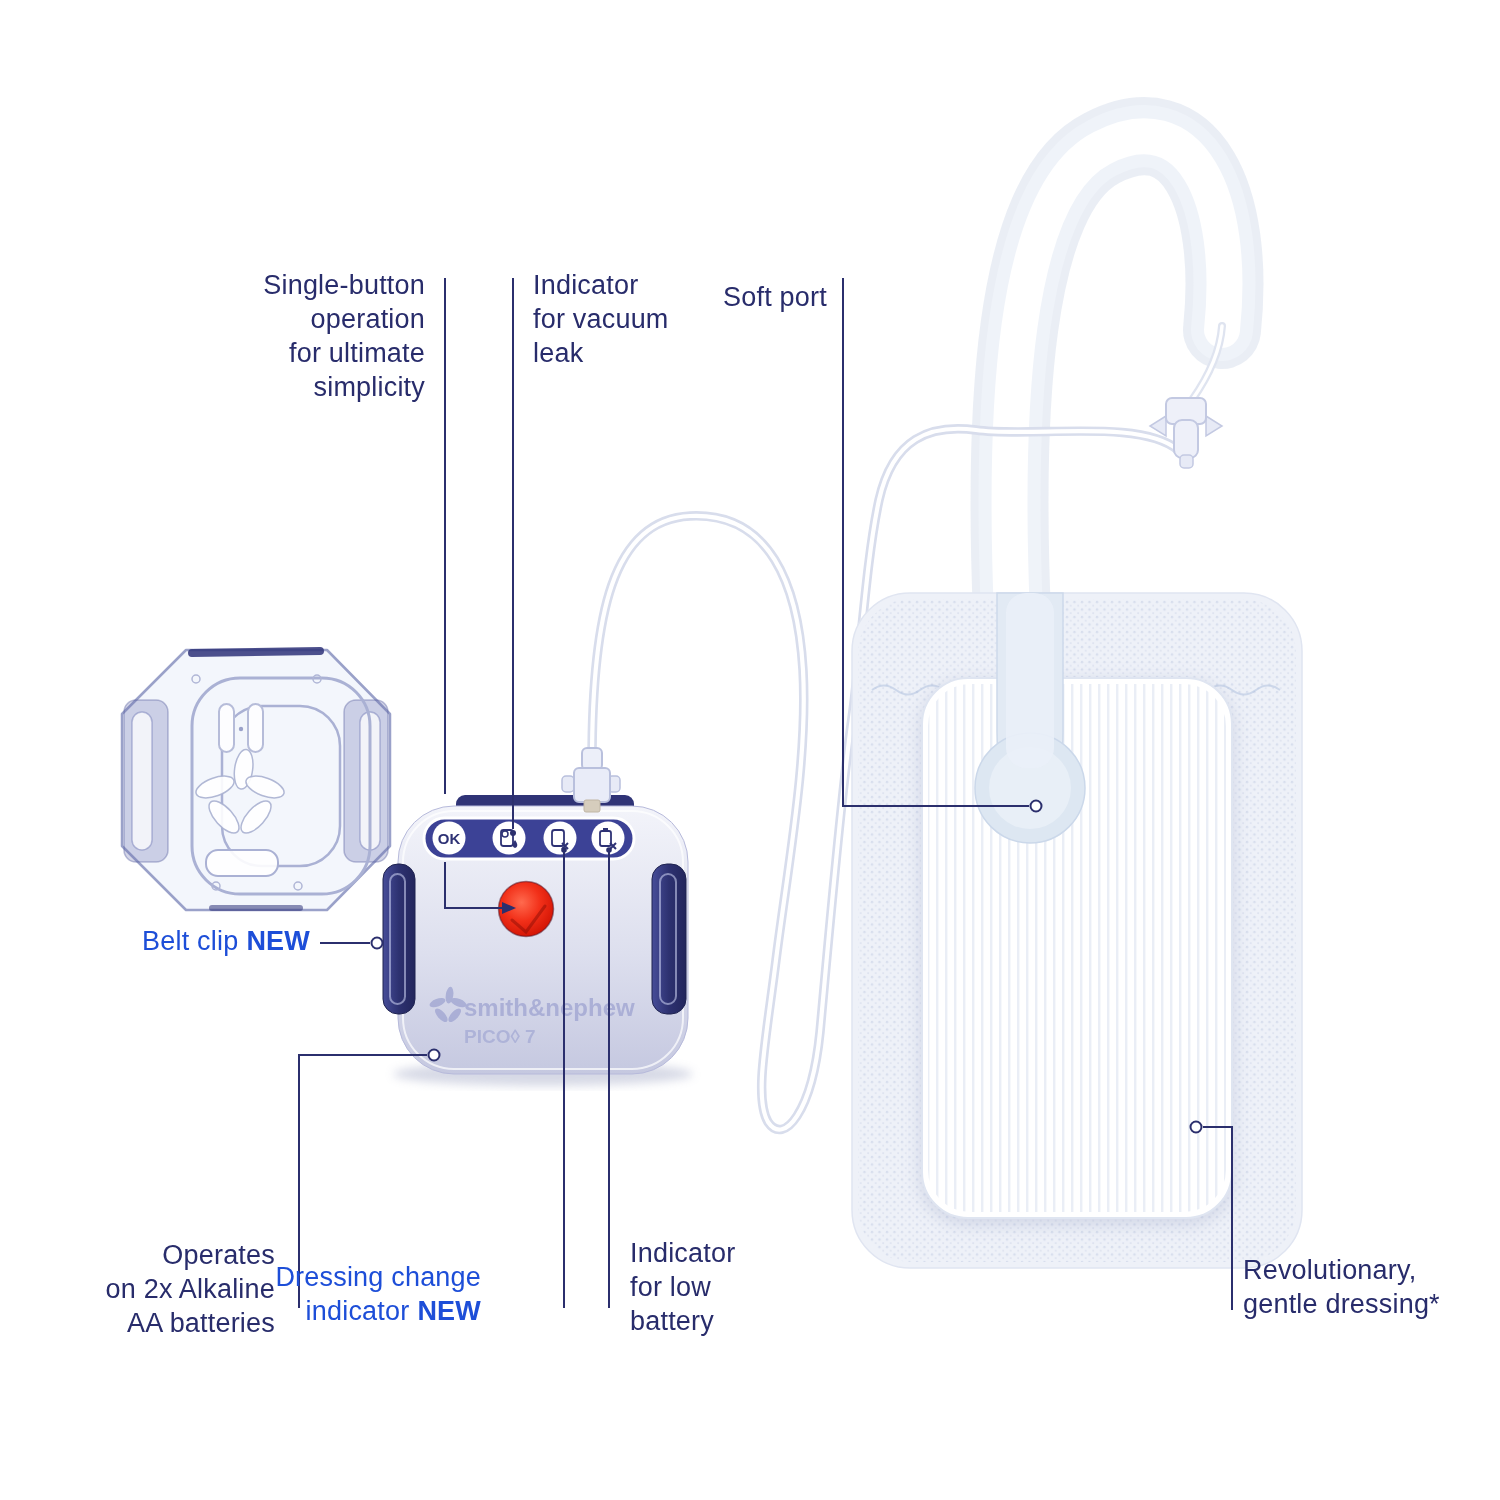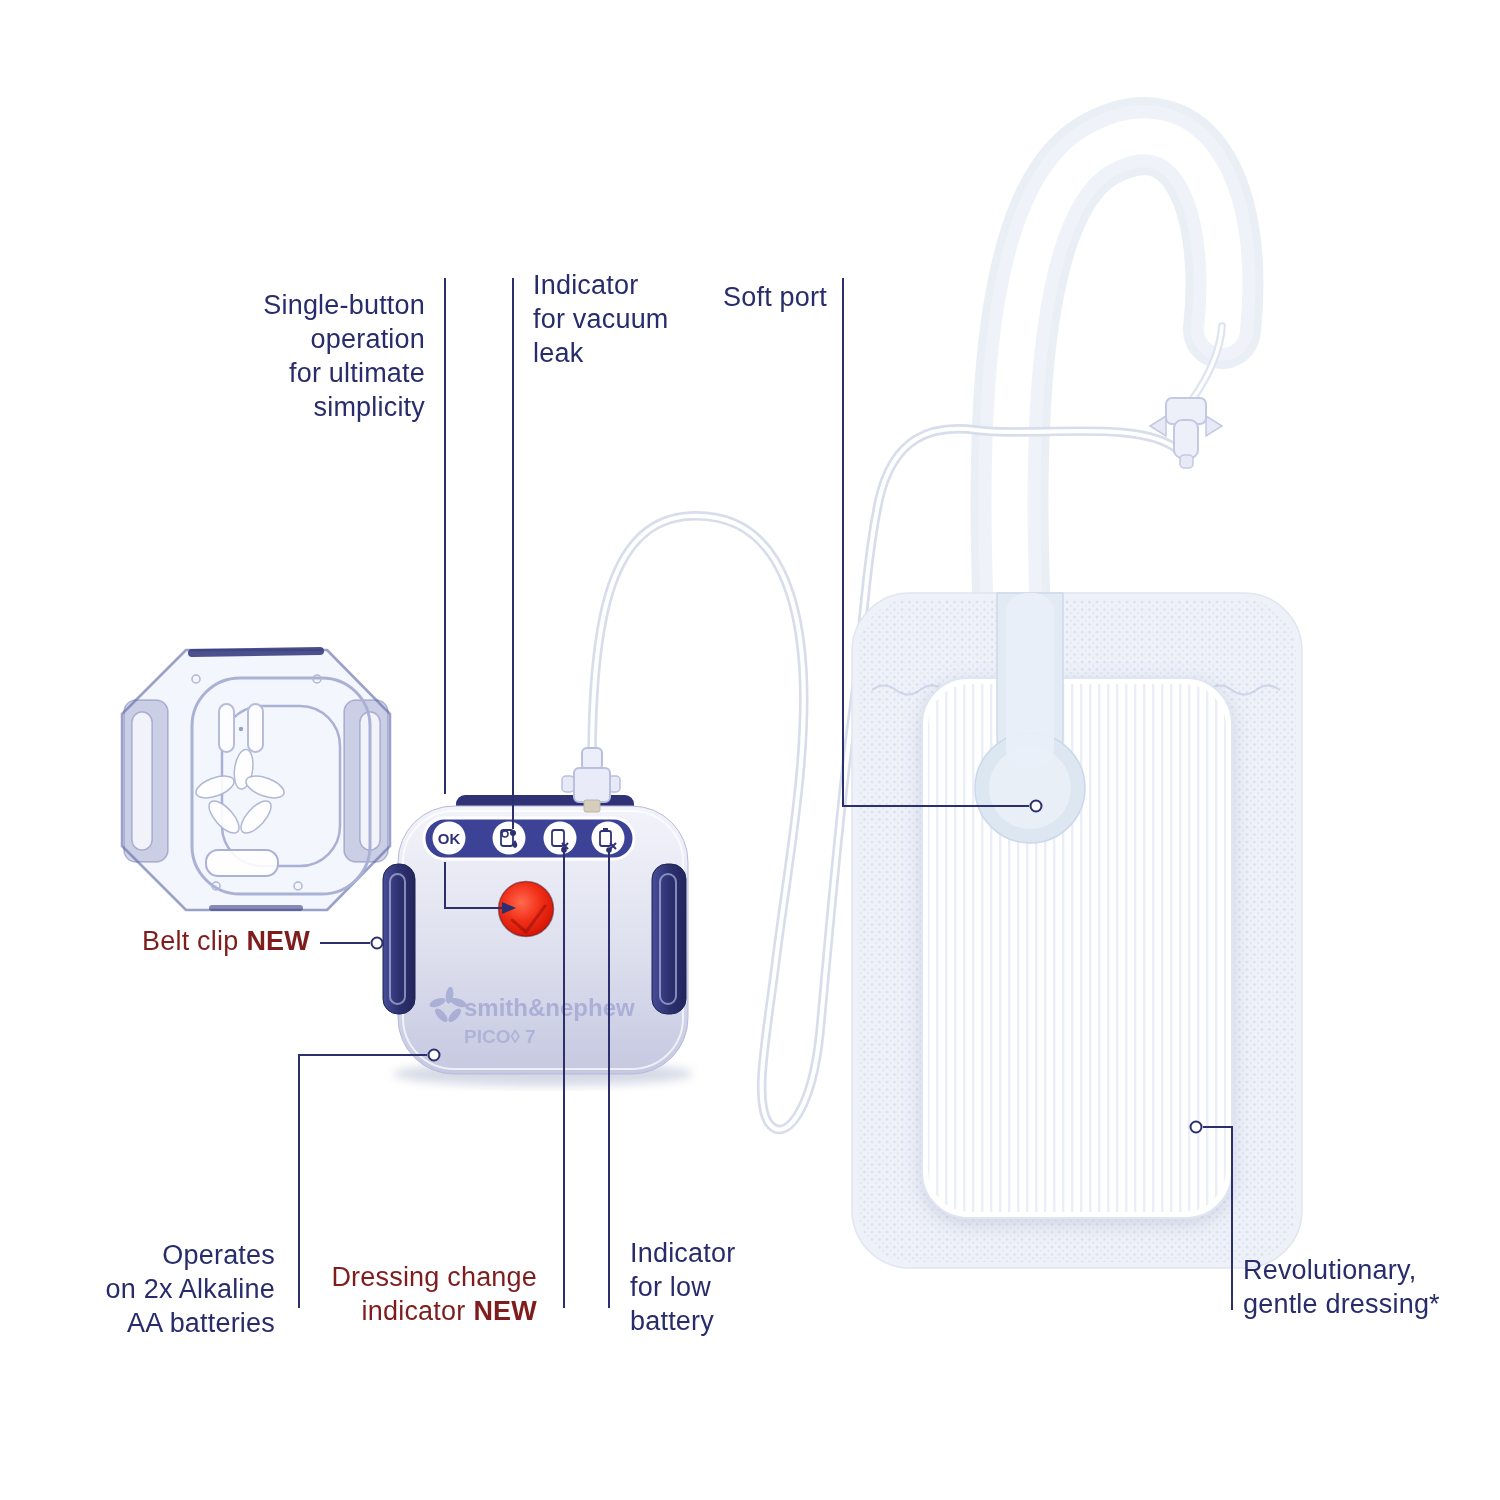--- a/index.html
+++ b/index.html
@@ -2,21 +2,21 @@
 <html><head>
 <meta charset="utf-8">
 <style>
   html,body{margin:0;padding:0;background:#ffffff;}
   #stage{position:relative;width:1500px;height:1500px;background:#ffffff;overflow:hidden;
          font-family:"Liberation Sans",sans-serif;}
   #art{position:absolute;left:0;top:0;}
   .lbl{position:absolute;font-size:27px;line-height:34px;color:#282c6b;
        white-space:pre-line;letter-spacing:.2px;}
   .lbl.right{text-align:right;}
-  .lbl.orange{color:#7f1d1d;white-space:nowrap;}
+  .lbl.orange{color:#1d4ed8;white-space:nowrap;}
   .badge{font-weight:bold;margin-left:8px;}
 </style>
 </head>
 <body>
 
 <div id="stage">
 
 <svg id="art" width="1500" height="1500" viewBox="0 0 1500 1500">
   <defs>
     <linearGradient id="gradPump" x1="0" y1="0" x2="0" y2="1">
@@ -201,38 +201,38 @@
     <circle cx="434" cy="1055" r="5.5" fill="#ffffff" stroke-width="2"></circle>
     <path d="M 564 852 V 1308"></path>
     <circle cx="564" cy="850" r="2.8" fill="#2b2f6d" stroke="none"></circle>
     <path d="M 609 852 V 1308"></path>
     <circle cx="609" cy="850" r="2.8" fill="#2b2f6d" stroke="none"></circle>
     <path d="M 1203 1127 H 1232 V 1310"></path>
     <circle cx="1196" cy="1127" r="5.5" fill="#ffffff" stroke-width="2"></circle>
   </g>
 </svg>
 
-  <div class="lbl right" style="right:1075px;top:268px;width:240px;margin-top:20px;">Single-button
+  <div class="lbl right" style="right:1075px;top:268px;width:240px;">Single-button
 operation
 for ultimate
 simplicity</div>
 
   <div class="lbl" style="left:533px;top:268px;width:180px;">Indicator
 for vacuum
 leak</div>
 
   <div class="lbl" style="left:723px;top:280px;">Soft port</div>
 
   <div class="lbl orange" style="right:1190px;top:924px;"><span>Belt clip</span><span class="badge">NEW</span></div>
 
   <div class="lbl right" style="right:1225px;top:1238px;width:250px;">Operates
 on 2x Alkaline
 AA batteries</div>
 
-  <div class="lbl right orange" style="right:963px;top:1260px;width:300px;white-space:pre-line;"><span>Dressing change
+  <div class="lbl right orange" style="right:1019px;top:1260px;width:300px;white-space:pre-line;"><span>Dressing change
 indicator</span><span class="badge">NEW</span></div>
 
   <div class="lbl" style="left:630px;top:1236px;width:170px;">Indicator
 for low
 battery</div>
 
   <div class="lbl" style="left:1243px;top:1253px;width:260px;">Revolutionary,
 gentle dressing*</div>
 </div>
 

